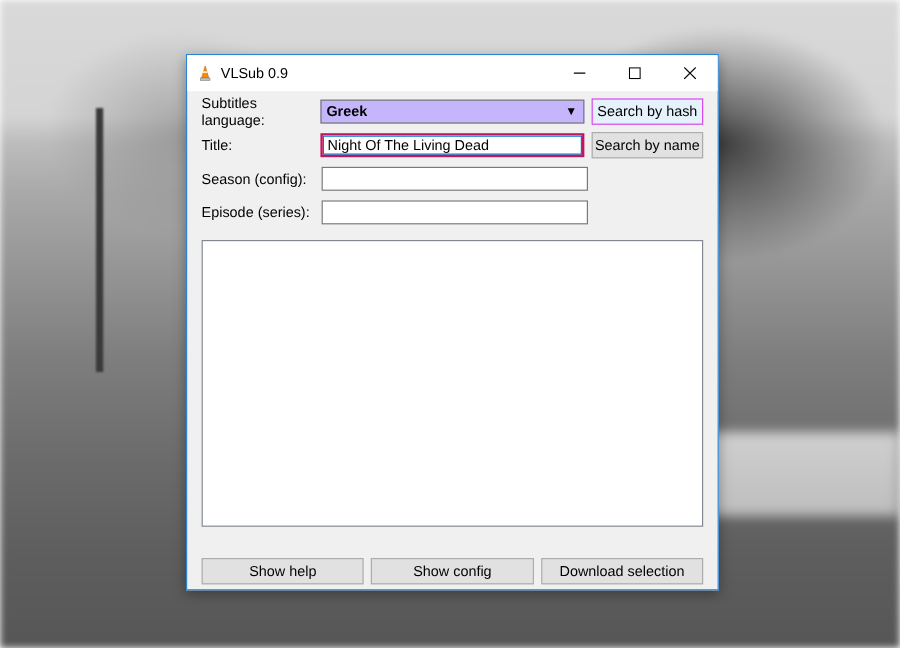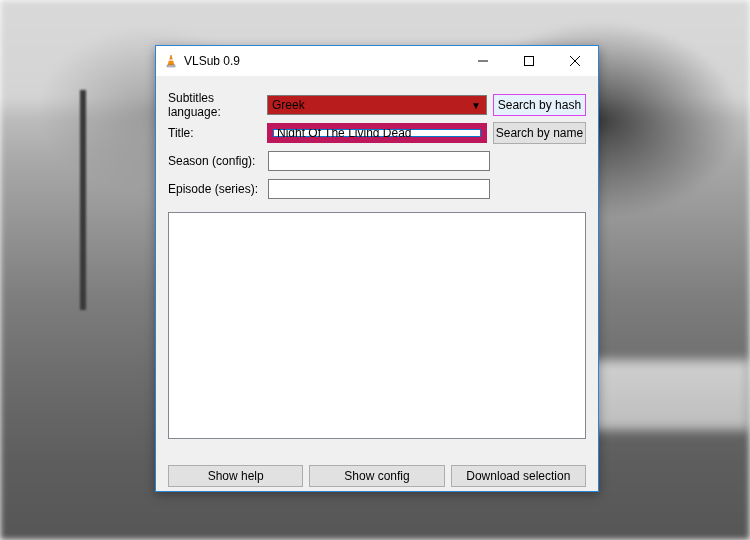--- a/index.html
+++ b/index.html
@@ -81,21 +81,21 @@
   }
   .win-btn {
     width:46px; height:30px;
     display:flex;align-items:center;justify-content:center;
     color:#000;
   }
   .win-btn svg { display:block; }
 
   .client {
     flex:1;
-    padding: 18px 12px 12px 12px;
+    padding: 6px 12px 12px 12px;
     display:flex;
     flex-direction:column;
     gap:6px;
   }
   .row {
     display:flex;
     align-items:center;
     height:22px;
   }
   .label {
@@ -106,34 +106,35 @@
     width:222px;
     height:20px;
     box-sizing:border-box;
     border:1px solid #7a7a7a;
     background:#fff;
     padding:0 4px;
     font: inherit;
     outline:none;
   }
   .combo {
-    background:#b91c1c;
+    background:#c4b5fd;
     display:flex;
     align-items:center;
     justify-content:space-between;
     padding-right:2px;
+    font-weight:bold;
   }
   .combo .triangle {
     width:16px;
     text-align:center;
     color:#000;
     font-size:10px;
   }
   .focused {
-    border:6px solid #be185d;
+    border:2px solid #be185d;
     box-shadow: inset 0 0 0 1px #0078d7;
   }
   .side-btn {
     width:94px;
     height:22px;
     margin-left:6px;
     border:1px solid #adadad;
     background:#e1e1e1;
     font:inherit;
     padding:0;

